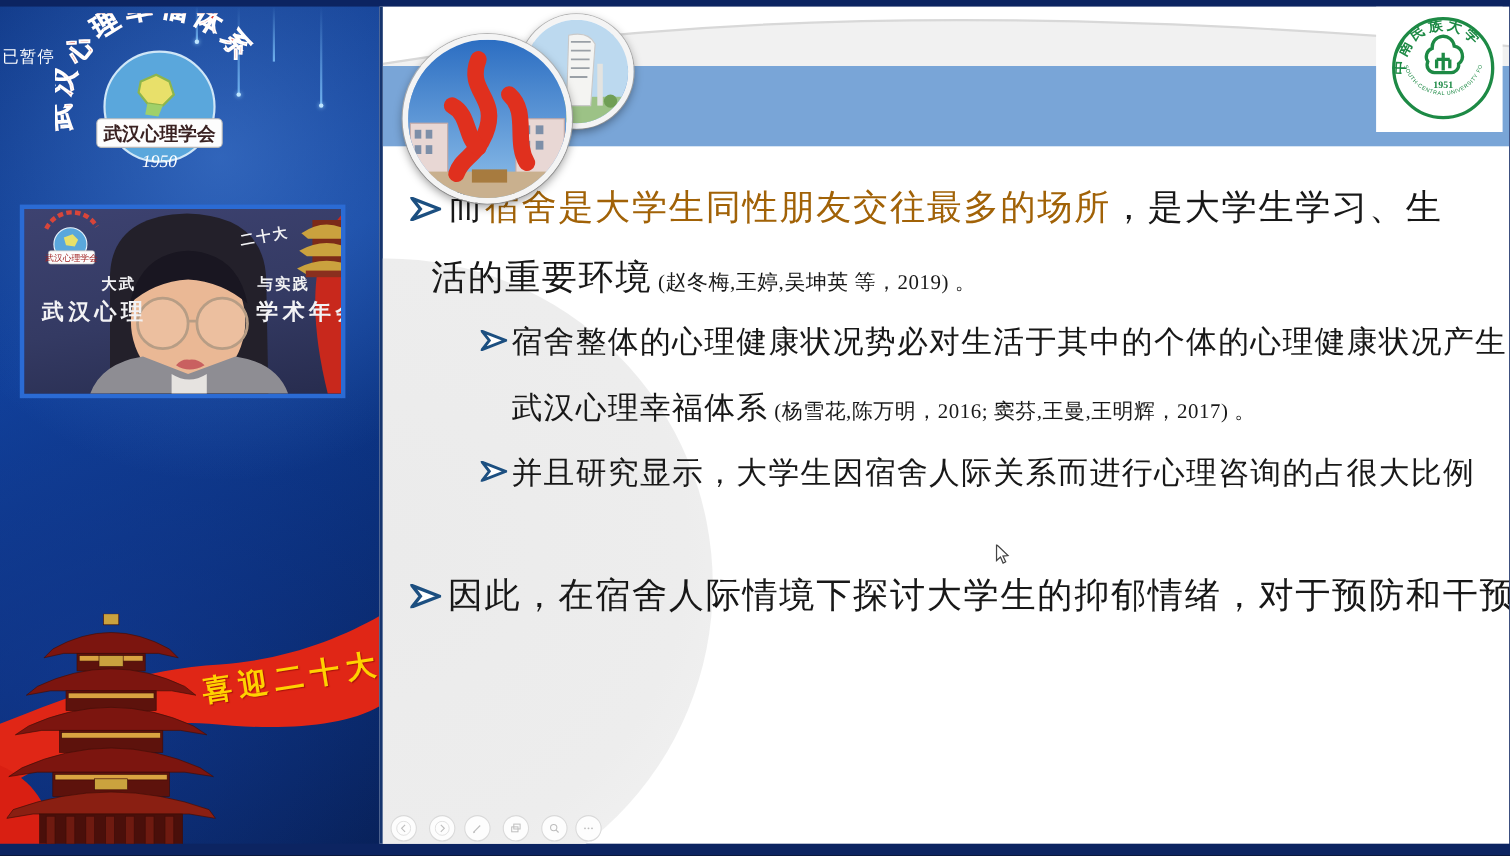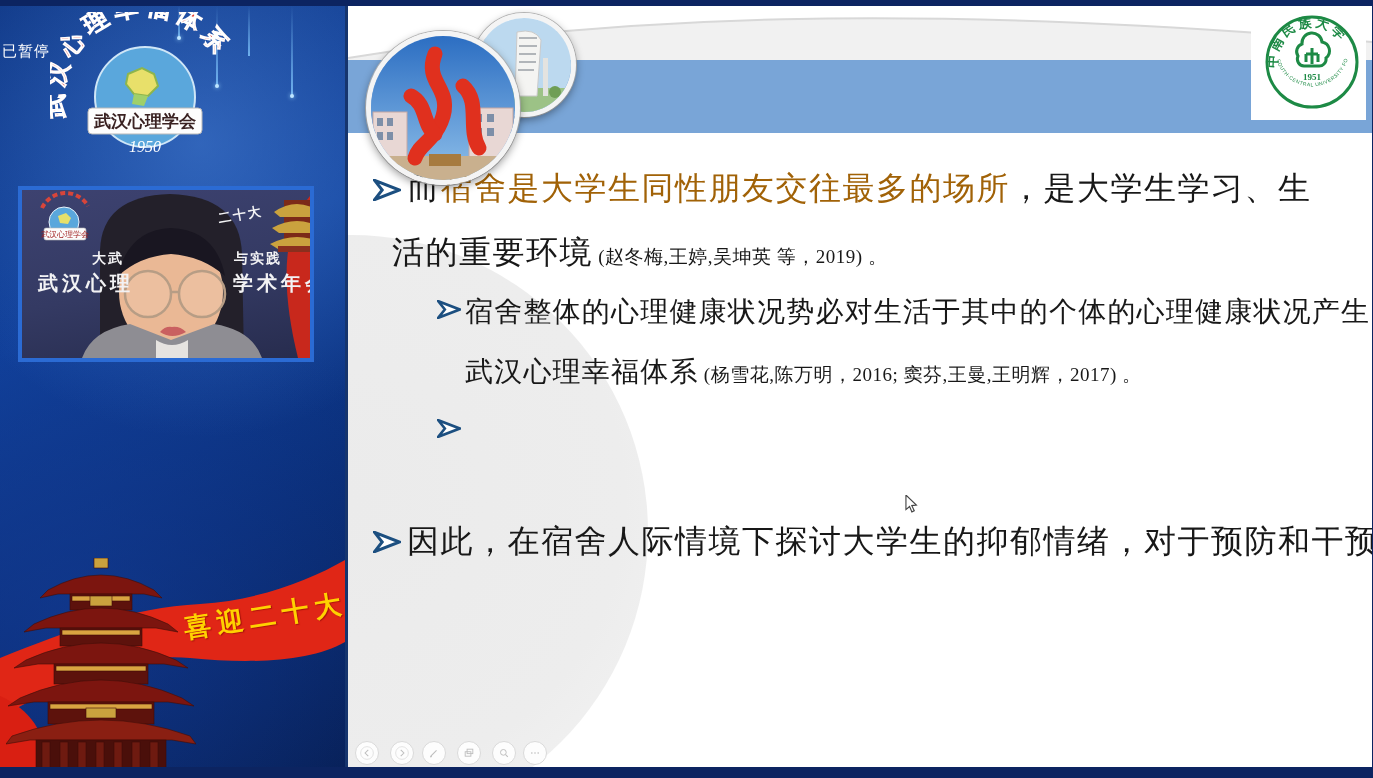--- a/index.html
+++ b/index.html
@@ -264,20 +264,23 @@
     </div>
     <div class="bline" style="left:44px;top:226px">
       <span>活的重要环境</span><span class="cite"> (赵冬梅,王婷,吴坤英 等，2019) 。</span>
     </div>
     <div class="bline bsub" style="left:117px;top:288px">
       <span>宿舍整体的心理健康状况势必对生活于其中的个体的心理健康状况产生</span>
     </div>
     <div class="bline bsub" style="left:117px;top:348px">
       <span>武汉心理幸福体系</span><span class="cite"> (杨雪花,陈万明，2016; 窦芬,王曼,王明辉，2017) 。</span>
     </div>
+    <div class="bline bsub" style="left:117px;top:407px">
+      <span>并且研究显示，大学生因宿舍人际关系而进行心理咨询的占很大比例</span>
+    </div>
     <div class="bline" style="left:59px;top:515px">
       <span>因此，在宿舍人际情境下探讨大学生的抑郁情绪，对于预防和干预</span>
     </div>
 
     <div class="tool" style="left:7px">
       <svg width="14" height="14" viewBox="0 0 22 22">
           <circle cx="11" cy="11" r="10" fill="none" stroke="#d5d5d5"></circle>
           <polyline points="13,6 8,11 13,16" fill="none" stroke="#bdbdbd" stroke-width="1.6"></polyline>
         </svg>
       </div>

